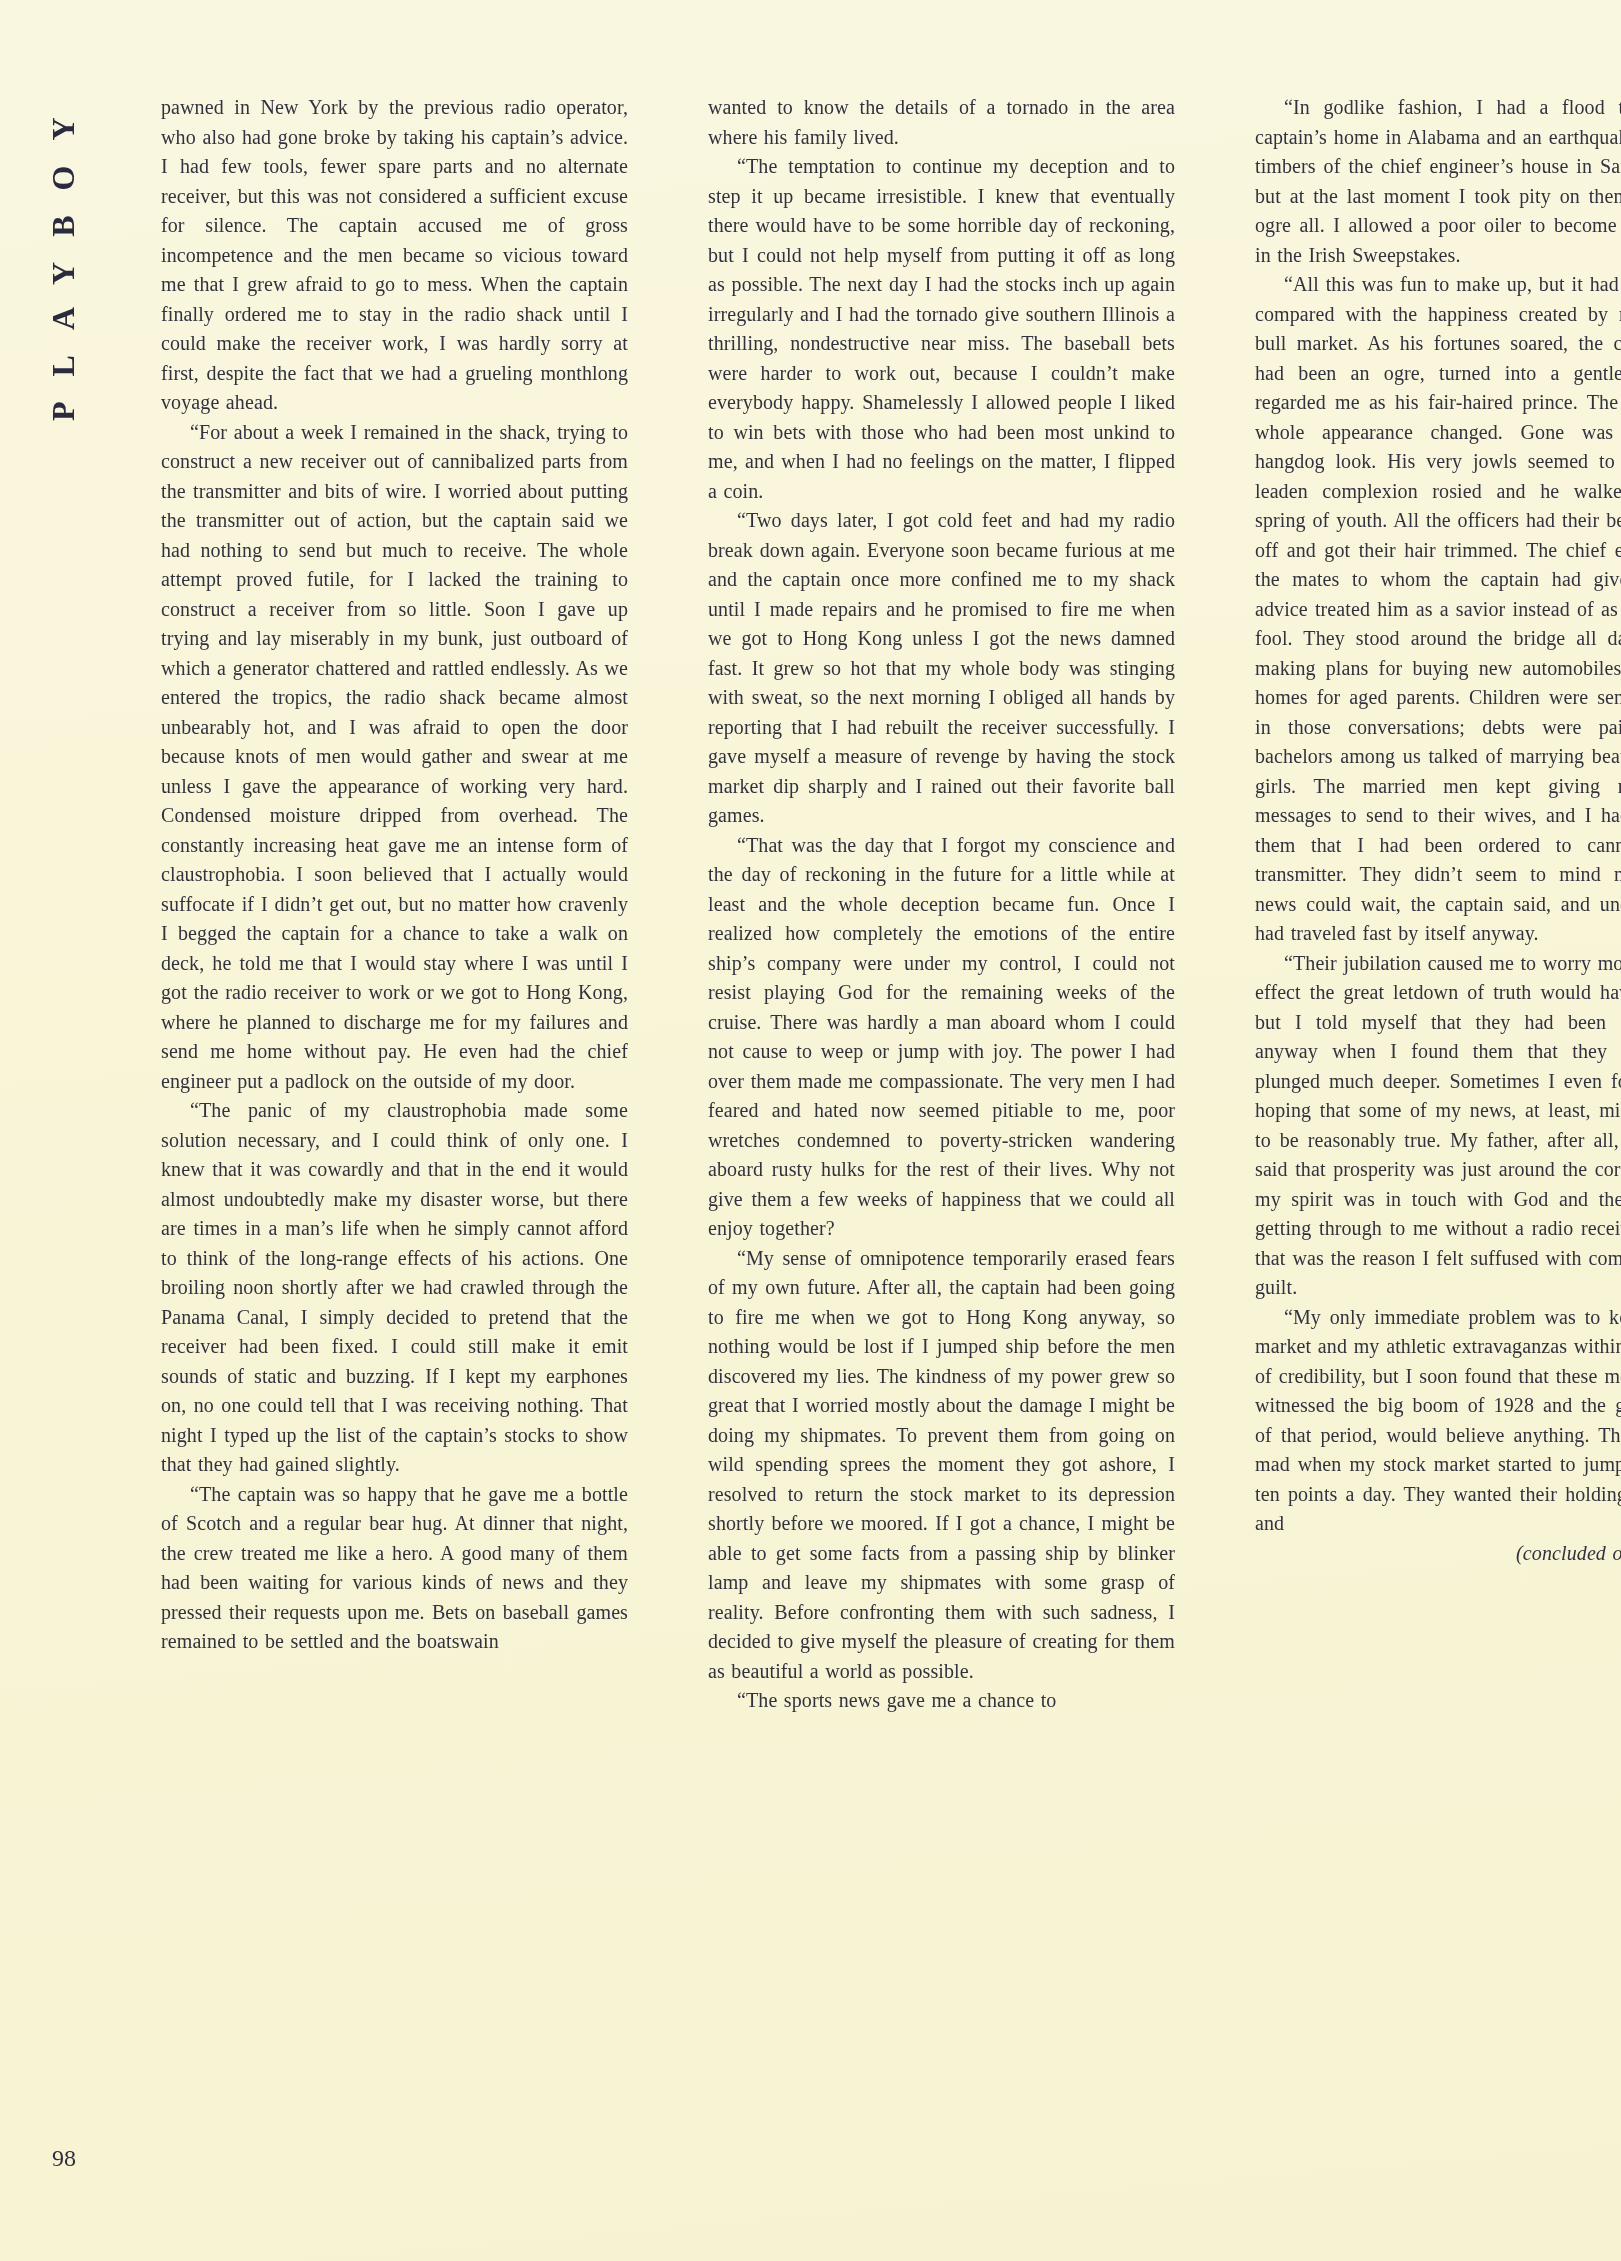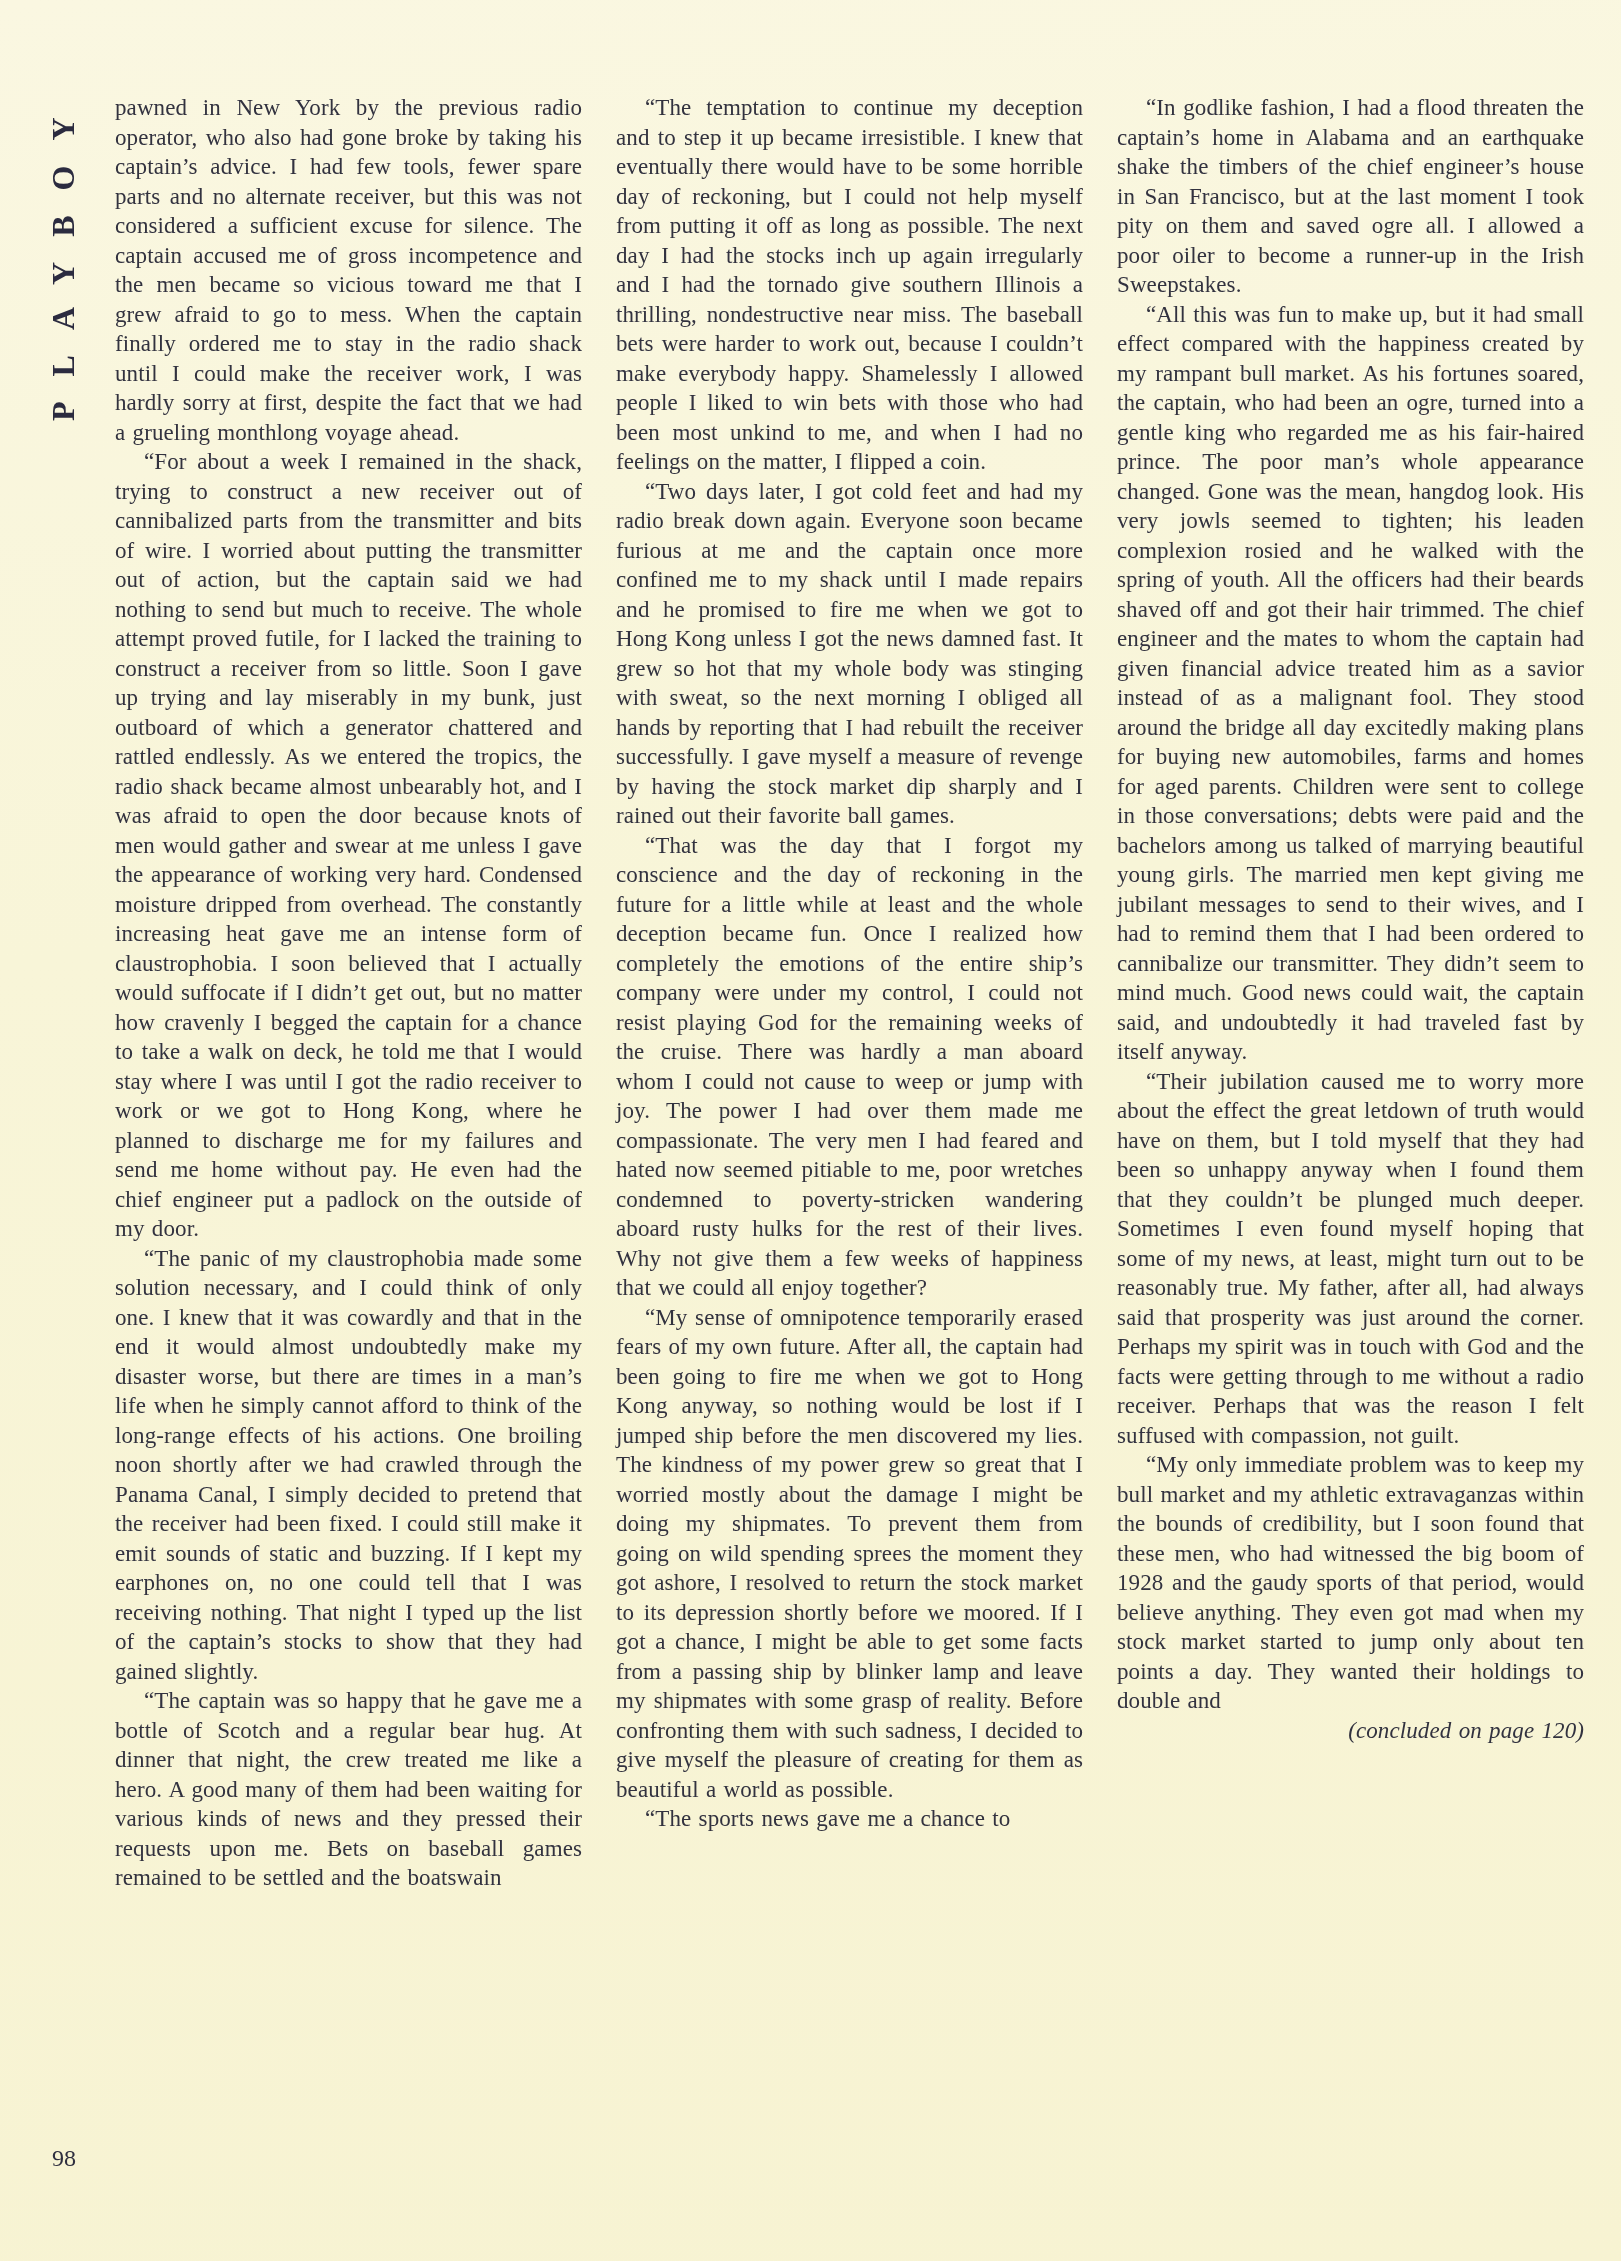--- a/index.html
+++ b/index.html
@@ -17,24 +17,25 @@
     left: 115px;
     top: 93px;
     display: flex;
     gap: 34px;
     height: 2112px;
     overflow: hidden;
   }
   .col {
     width: 467px;
     text-align: justify;
-    font-size: 23px;
+    font-size: 20px;
     line-height: 29.5px;
     letter-spacing: 0.1px;
     word-spacing: 1.4px;
+    margin-left: 46px;
   }
   .col p { margin: 0; text-indent: 29px; }
   .col p.cont { text-indent: 0; }
   .concluded {
     text-align: right;
     font-style: italic;
     text-indent: 0 !important;
   }
   .masthead {
     position: absolute;
@@ -69,20 +70,21 @@
   <div class="columns">
 
     <div class="col">
       <p class="cont">pawned in New York by the previous radio operator, who also had gone broke by taking his captain’s advice. I had few tools, fewer spare parts and no alternate receiver, but this was not considered a sufficient excuse for silence. The captain accused me of gross incompetence and the men became so vicious toward me that I grew afraid to go to mess. When the captain finally ordered me to stay in the radio shack until I could make the receiver work, I was hardly sorry at first, despite the fact that we had a grueling monthlong voyage ahead.</p>
       <p>“For about a week I remained in the shack, trying to construct a new receiver out of cannibalized parts from the transmitter and bits of wire. I worried about putting the transmitter out of action, but the captain said we had nothing to send but much to receive. The whole attempt proved futile, for I lacked the training to construct a receiver from so little. Soon I gave up trying and lay miserably in my bunk, just outboard of which a generator chattered and rattled endlessly. As we entered the tropics, the radio shack became almost unbearably hot, and I was afraid to open the door because knots of men would gather and swear at me unless I gave the appearance of working very hard. Condensed moisture dripped from overhead. The constantly increasing heat gave me an intense form of claustrophobia. I soon believed that I actually would suffocate if I didn’t get out, but no matter how cravenly I begged the captain for a chance to take a walk on deck, he told me that I would stay where I was until I got the radio receiver to work or we got to Hong Kong, where he planned to discharge me for my failures and send me home without pay. He even had the chief engineer put a padlock on the outside of my door.</p>
       <p>“The panic of my claustrophobia made some solution necessary, and I could think of only one. I knew that it was cowardly and that in the end it would almost undoubtedly make my disaster worse, but there are times in a man’s life when he simply cannot afford to think of the long-range effects of his actions. One broiling noon shortly after we had crawled through the Panama Canal, I simply decided to pretend that the receiver had been fixed. I could still make it emit sounds of static and buzzing. If I kept my earphones on, no one could tell that I was receiving nothing. That night I typed up the list of the captain’s stocks to show that they had gained slightly.</p>
       <p>“The captain was so happy that he gave me a bottle of Scotch and a regular bear hug. At dinner that night, the crew treated me like a hero. A good many of them had been waiting for various kinds of news and they pressed their requests upon me. Bets on baseball games remained to be settled and the boatswain</p>
     </div>
 
     <div class="col">
+      <p class="cont">wanted to know the details of a tornado in the area where his family lived.</p>
       <p>“The temptation to continue my deception and to step it up became irresistible. I knew that eventually there would have to be some horrible day of reckoning, but I could not help myself from putting it off as long as possible. The next day I had the stocks inch up again irregularly and I had the tornado give southern Illinois a thrilling, nondestructive near miss. The baseball bets were harder to work out, because I couldn’t make everybody happy. Shamelessly I allowed people I liked to win bets with those who had been most unkind to me, and when I had no feelings on the matter, I flipped a coin.</p>
       <p>“Two days later, I got cold feet and had my radio break down again. Everyone soon became furious at me and the captain once more confined me to my shack until I made repairs and he promised to fire me when we got to Hong Kong unless I got the news damned fast. It grew so hot that my whole body was stinging with sweat, so the next morning I obliged all hands by reporting that I had rebuilt the receiver successfully. I gave myself a measure of revenge by having the stock market dip sharply and I rained out their favorite ball games.</p>
       <p>“That was the day that I forgot my conscience and the day of reckoning in the future for a little while at least and the whole deception became fun. Once I realized how completely the emotions of the entire ship’s company were under my control, I could not resist playing God for the remaining weeks of the cruise. There was hardly a man aboard whom I could not cause to weep or jump with joy. The power I had over them made me compassionate. The very men I had feared and hated now seemed pitiable to me, poor wretches condemned to poverty-stricken wandering aboard rusty hulks for the rest of their lives. Why not give them a few weeks of happiness that we could all enjoy together?</p>
       <p>“My sense of omnipotence temporarily erased fears of my own future. After all, the captain had been going to fire me when we got to Hong Kong anyway, so nothing would be lost if I jumped ship before the men discovered my lies. The kindness of my power grew so great that I worried mostly about the damage I might be doing my shipmates. To prevent them from going on wild spending sprees the moment they got ashore, I resolved to return the stock market to its depression shortly before we moored. If I got a chance, I might be able to get some facts from a passing ship by blinker lamp and leave my shipmates with some grasp of reality. Before confronting them with such sadness, I decided to give myself the pleasure of creating for them as beautiful a world as possible.</p>
       <p>“The sports news gave me a chance to</p>
     </div>
 
     <div class="col">
       <p>“In godlike fashion, I had a flood threaten the captain’s home in Alabama and an earthquake shake the timbers of the chief engineer’s house in San Francisco, but at the last moment I took pity on them and saved ogre all. I allowed a poor oiler to become a runner-up in the Irish Sweepstakes.</p>
       <p>“All this was fun to make up, but it had small effect compared with the happiness created by my rampant bull market. As his fortunes soared, the captain, who had been an ogre, turned into a gentle king who regarded me as his fair-haired prince. The poor man’s whole appearance changed. Gone was the mean, hangdog look. His very jowls seemed to tighten; his leaden complexion rosied and he walked with the spring of youth. All the officers had their beards shaved off and got their hair trimmed. The chief engineer and the mates to whom the captain had given financial advice treated him as a savior instead of as a malignant fool. They stood around the bridge all day excitedly making plans for buying new automobiles, farms and homes for aged parents. Children were sent to college in those conversations; debts were paid and the bachelors among us talked of marrying beautiful young girls. The married men kept giving me jubilant messages to send to their wives, and I had to remind them that I had been ordered to cannibalize our transmitter. They didn’t seem to mind much. Good news could wait, the captain said, and undoubtedly it had traveled fast by itself anyway.</p>

